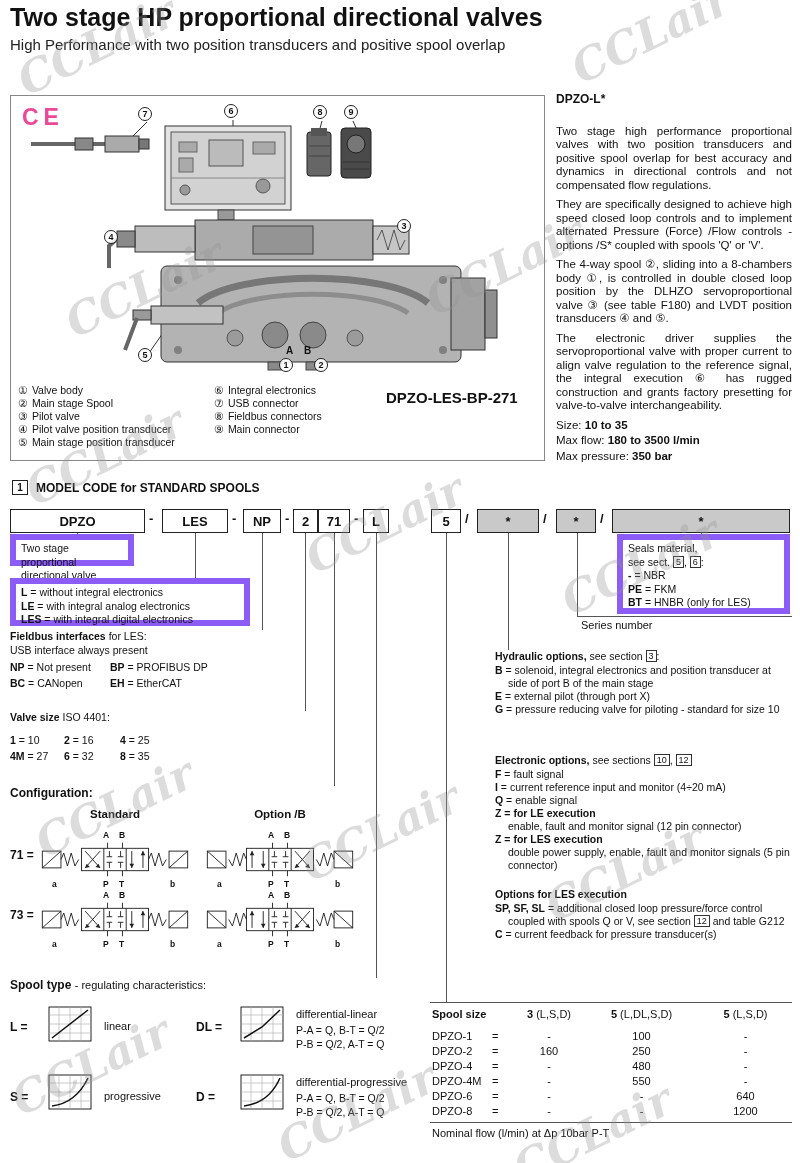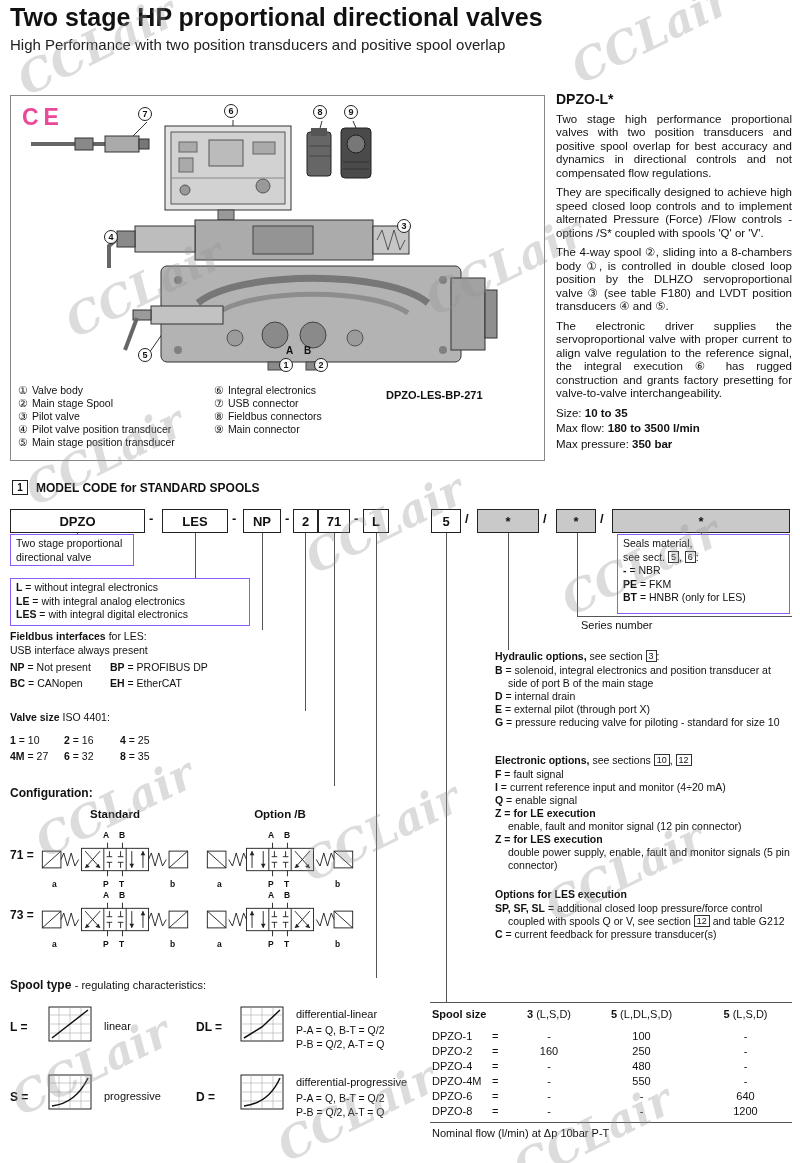--- a/index.html
+++ b/index.html
@@ -10,37 +10,37 @@
         font-size:44px; color:rgba(150,150,150,0.33); transform:rotate(-26deg);
         white-space:nowrap; z-index:20; pointer-events:none; }
   .title { font-size:25px; font-weight:bold; }
   .subtitle { font-size:15px; color:#222; }
   .panel { border:1.5px solid #888; }
   .ce { font-size:23px; font-weight:bold; letter-spacing:5px; color:#ec4899; }
   .callout { position:absolute; width:14px; height:14px; border:1.2px solid #222; border-radius:50%;
              font-size:9px; font-weight:bold; display:flex; align-items:center; justify-content:center;
              background:rgba(255,255,255,0.9); z-index:5; }
   .portlbl { position:absolute; font-size:10px; font-weight:bold; z-index:5; }
-  .caption { position:absolute; font-size:11px; font-weight:bold; }
+  .caption { position:absolute; font-size:15px; font-weight:bold; }
   .legend-item { position:absolute; font-size:10.5px; display:flex; gap:4px; align-items:baseline; }
   .lnum { font-size:11px; }
   .desc { position:absolute; left:556px; top:93px; width:236px; font-size:11.5px; line-height:13.5px; text-align:justify; }
-  .desc h2 { font-size:14px; margin-bottom:6px; }
+  .desc h2 { font-size:12px; margin-bottom:18px; }
   .desc p { margin-bottom:6px; }
   .spec { font-size:11.5px; margin-top:2px; text-align:left; }
   .sec-num { position:absolute; width:16px; height:15px; border:1px solid #222; font-size:10px; font-weight:bold;
              display:flex; align-items:center; justify-content:center; }
   .sec-title { position:absolute; font-size:12px; font-weight:bold; }
   .codebox { position:absolute; height:24px; border:1px solid #222; display:flex; align-items:center; justify-content:center;
              font-size:13px; font-weight:bold; background:#fff; z-index:2;text-align:center; }
   .codebox.gray { background:#c9c9c9; }
   .codesep { position:absolute; font-size:13px; font-weight:bold; z-index:2; }
   .vline { position:absolute; width:1px; background:#555; z-index:1; }
   .hline { position:absolute; height:1px; background:#555; z-index:1; }
-  .txtbox { position:absolute; border:1px solid #8b5cf6; font-size:10.5px; line-height:13.5px; background:#fff; padding:2px 5px; z-index:2; }
+  .txtbox { position:absolute; border:6px solid #8b5cf6; font-size:10.5px; line-height:13.5px; background:#fff; padding:2px 5px; z-index:2; }
   .blk { position:absolute; font-size:10.5px; line-height:13px; }
   .blk .ttl { margin-bottom:1px; }
   .hang { padding-left:13px; text-indent:-13px; }
   .sub { padding-left:13px; }
   .b { font-weight:bold; }
   .secref { display:inline-block; border:1px solid #333; padding:0 2px; font-size:9px; line-height:10px; vertical-align:1px; text-indent:0; }
   .cfg-label { position:absolute; font-size:12px; font-weight:bold; }
   .cfg-head { position:absolute; font-size:11.5px; font-weight:bold; text-align:center; }
   .symwrap { position:absolute; width:150px; height:58px; }
   .symlbl { position:absolute; font-size:8.5px; font-weight:bold; }
@@ -400,21 +400,20 @@
   <div class="hline" style="left:577px;top:616px;width:215px"></div>
   <div class="abs" style="left:581px;top:619px;font-size:11px">Series number</div>
 
   <div class="blk" style="left:495px;top:650px;width:297px">
     <div class="ttl">
       <span class="b">Hydraulic options,</span>
       <span>see section</span>
       <span class="secref">3</span><span>:</span>
     </div>
     <div class="hang"><span class="b">B</span> <span>= solenoid, integral electronics and position transducer at side of port B of the main stage</span></div>
-    <div class="hang"><span class="b">D</span> <span>= internal drain</span></div>
     <div class="hang"><span class="b">E</span> <span>= external pilot (through port X)</span></div>
     <div class="hang"><span class="b">G</span> <span>= pressure reducing valve for piloting - standard for size 10</span></div>
   </div>
 
   <div class="blk" style="left:495px;top:754px;width:297px">
     <div class="ttl">
       <span class="b">Electronic options,</span>
       <span>see sections</span>
       <span class="secref">10</span><span>,</span>
       <span class="secref">12</span>

